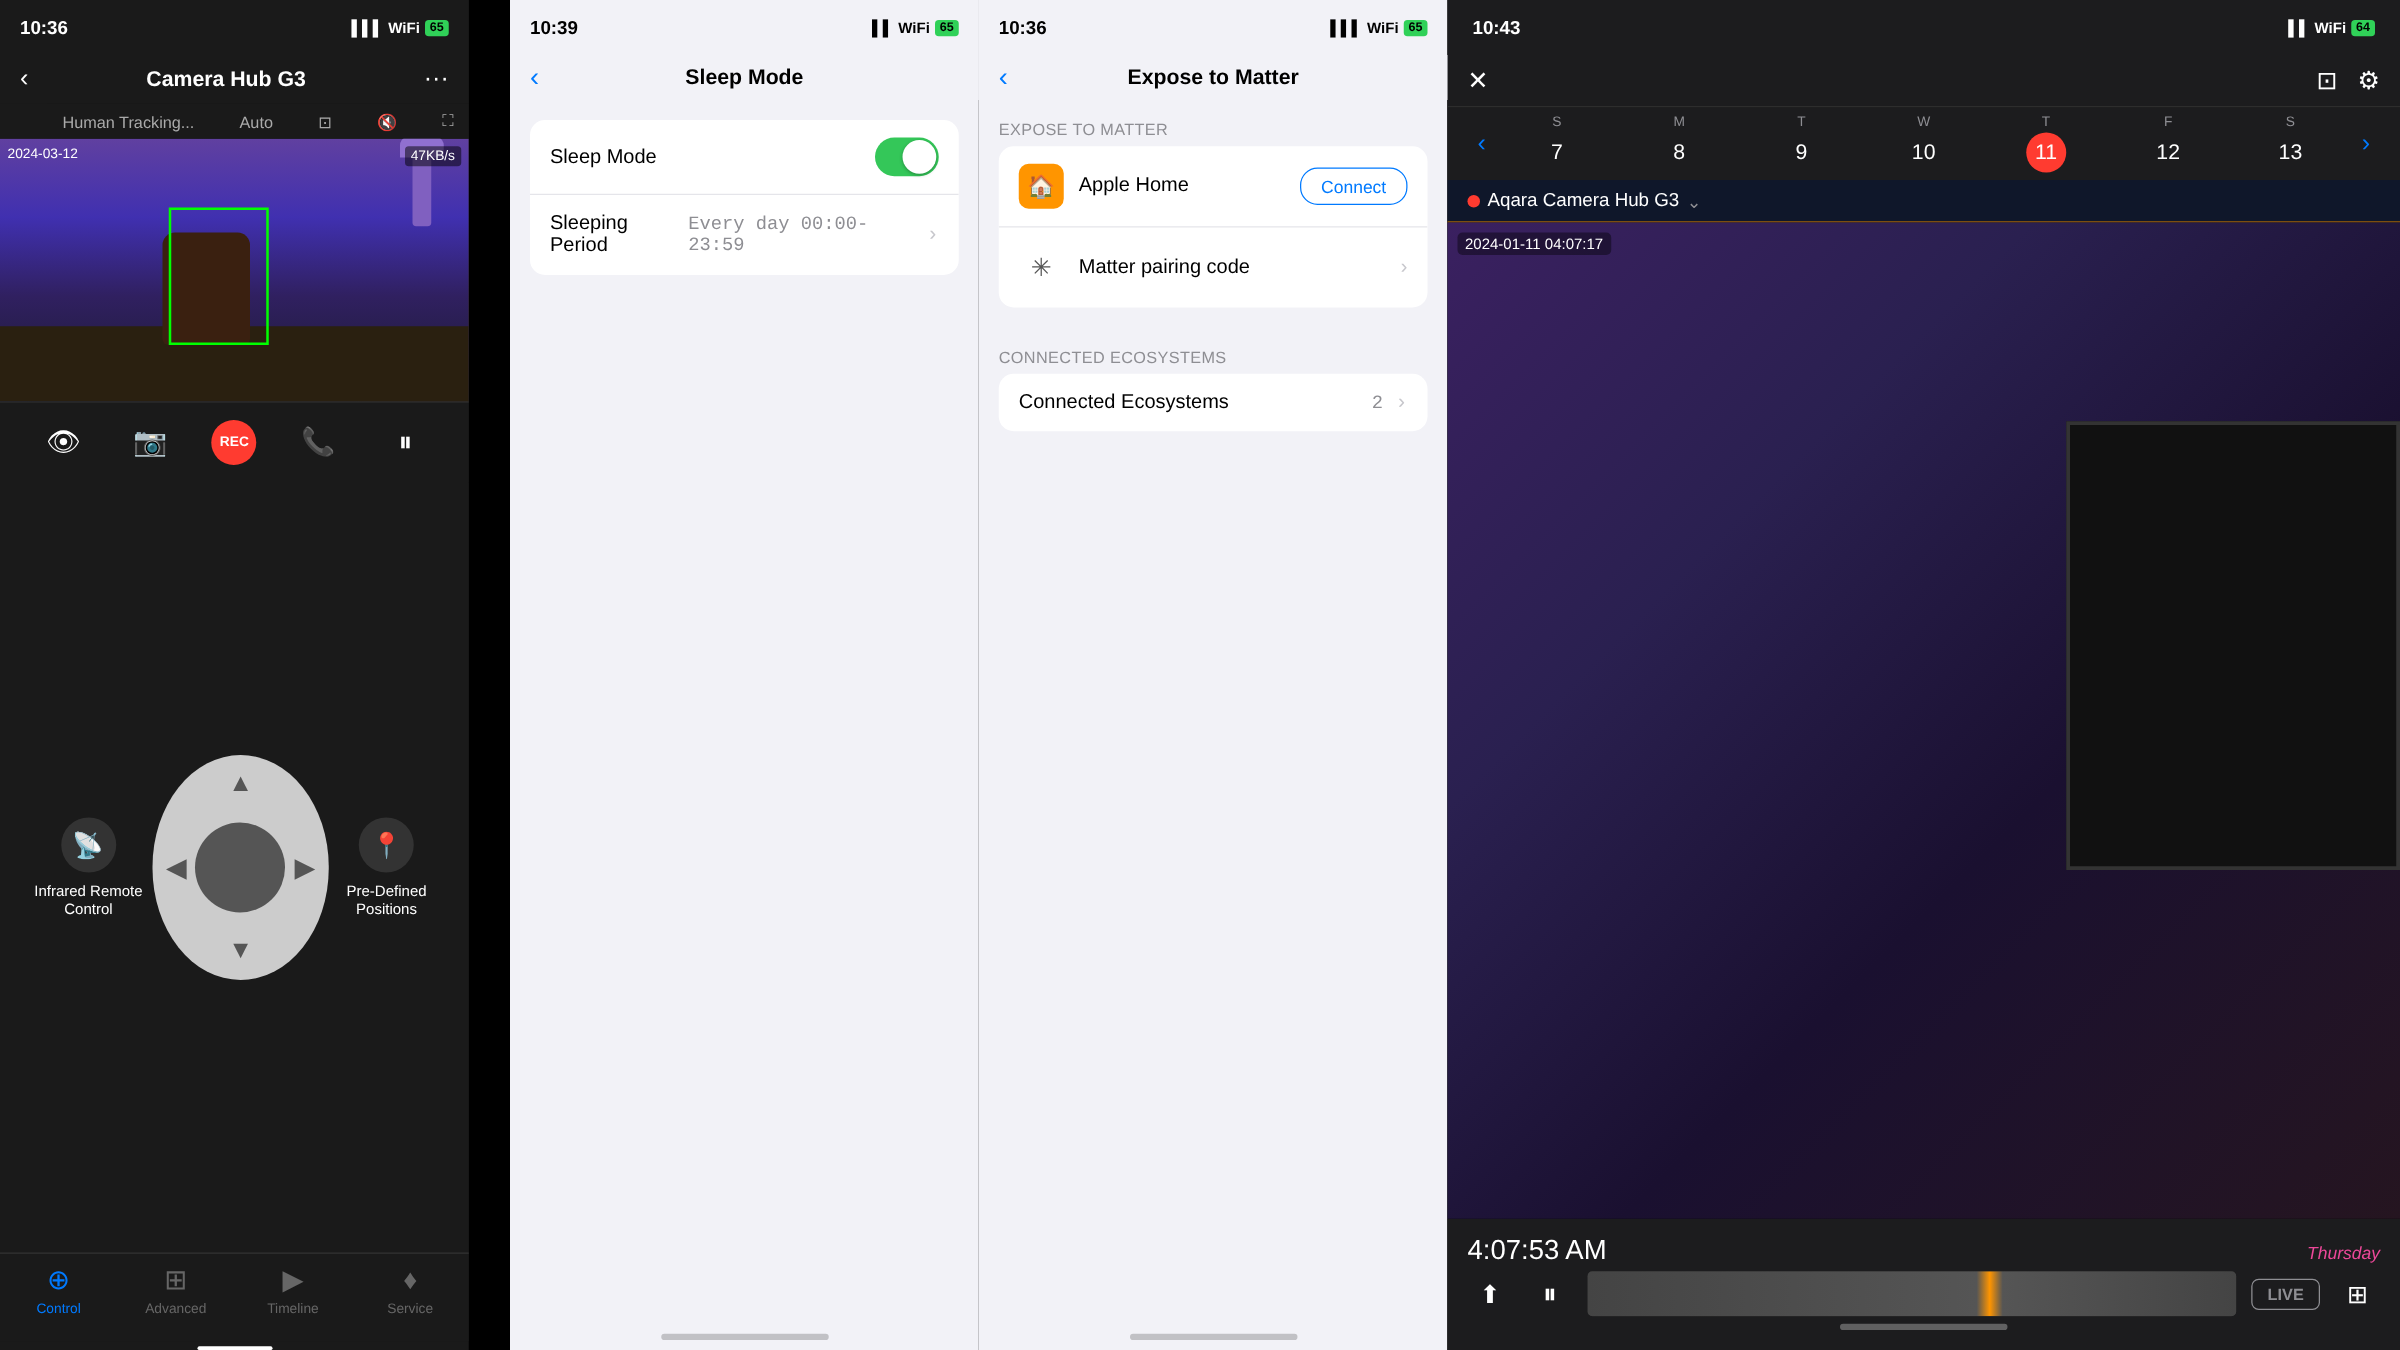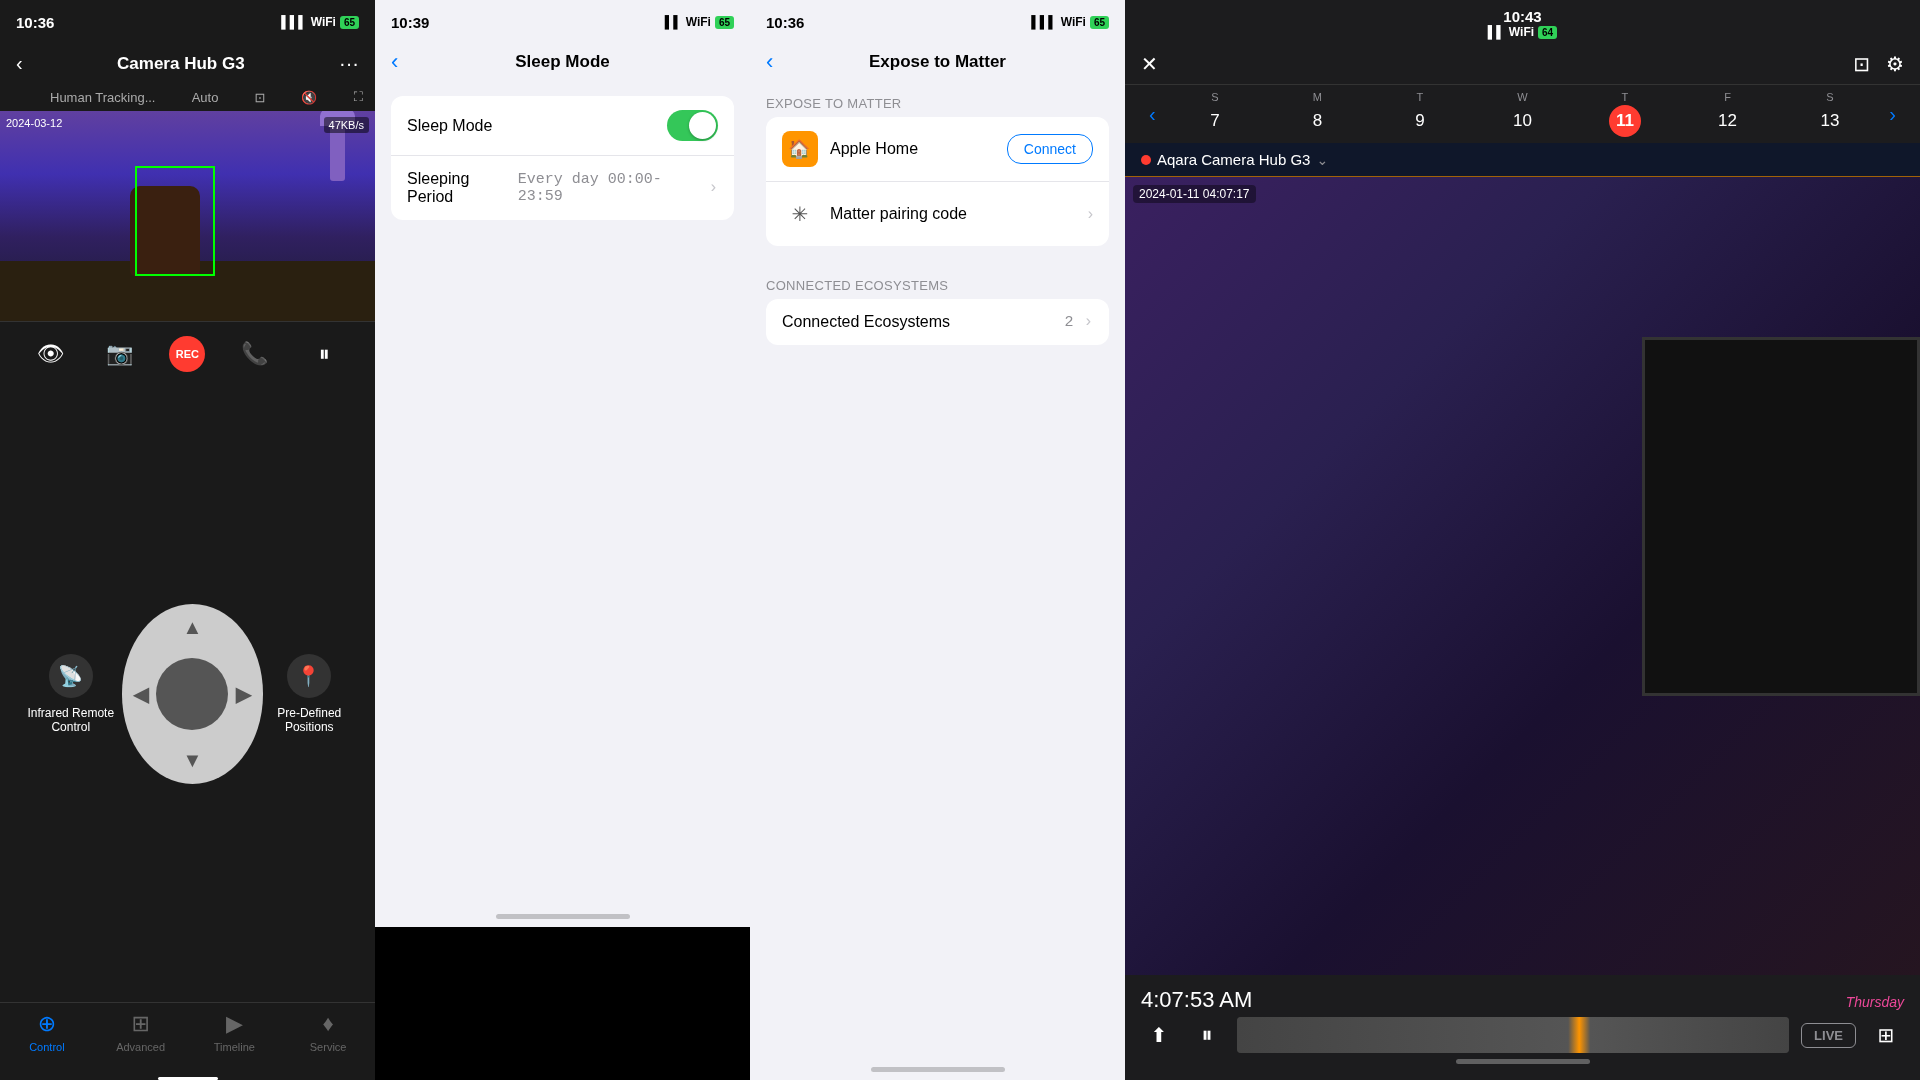--- a/index.html
+++ b/index.html
@@ -284,26 +284,27 @@
       height: 3px;
       width: 60px;
       background: #fff;
       border-radius: 2px;
       margin: 4px auto 0;
     }
 
     
     .panel2 {
       width: 375px;
-      height: 927px;
+      height: 1080px;
       background: #f2f2f7;
       display: flex;
       flex-direction: column;
       flex-shrink: 0;
       position: relative;
+      margin-left: 33px;
     }
 
     .status-bar-light {
       display: flex;
       justify-content: space-between;
       align-items: center;
       padding: 8px 16px;
       height: 44px;
       background: #f2f2f7;
       color: #000;
@@ -494,21 +495,20 @@
     .cal-status-bar {
       display: flex;
       justify-content: space-between;
       align-items: center;
       padding: 8px 20px;
       height: 44px;
       background: #1c1c1e;
       color: #fff;
       font-size: 15px;
       font-weight: 600;
-      flex-direction: column;
     }
 
     .cal-header-bar {
       display: flex;
       align-items: center;
       justify-content: space-between;
       padding: 8px 16px;
       background: #1c1c1e;
       border-bottom: 1px solid #333;
     }
@@ -567,21 +567,20 @@
       height: 32px;
       display: flex;
       align-items: center;
       justify-content: center;
       border-radius: 50%;
     }
 
     .cal-day-num.today {
       background: #ff3b30;
       color: #fff;
-      font-weight: bold;
     }
 
     .device-selector {
       display: flex;
       align-items: center;
       padding: 8px 16px;
       background: #0f172a;
       gap: 6px;
       border-bottom: 1px solid #a16207;
     }

